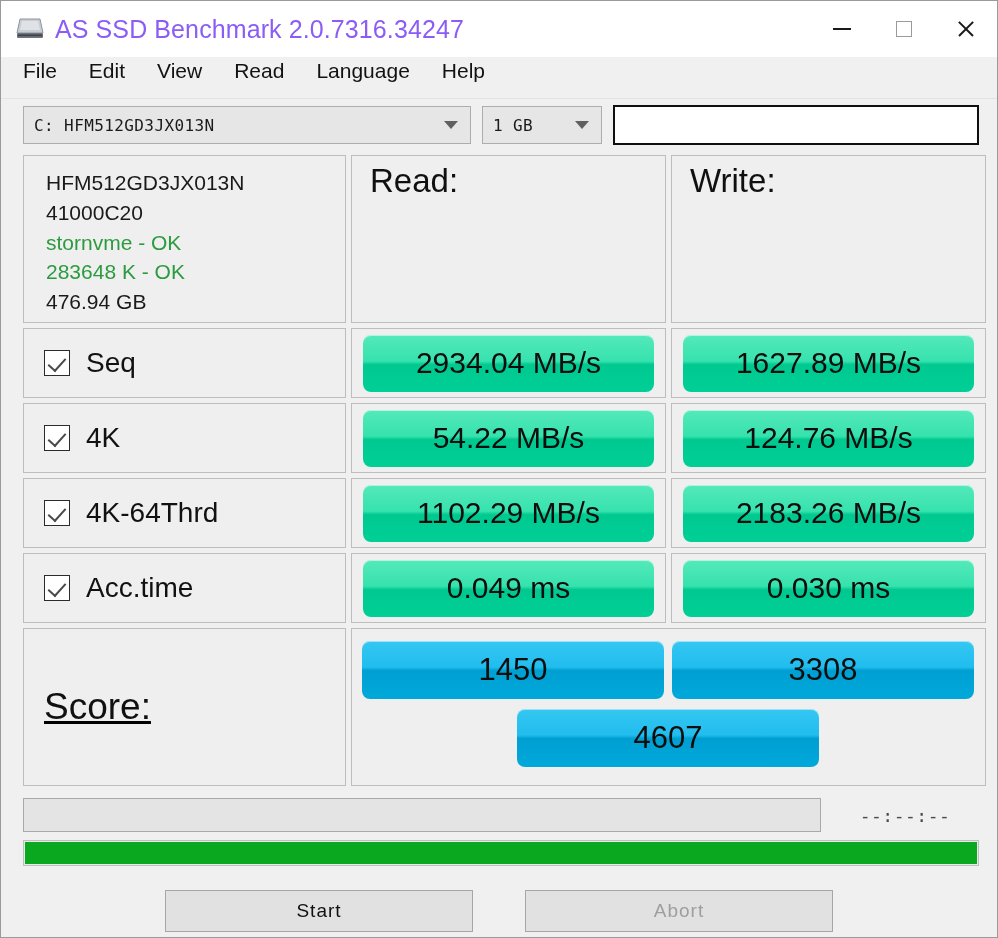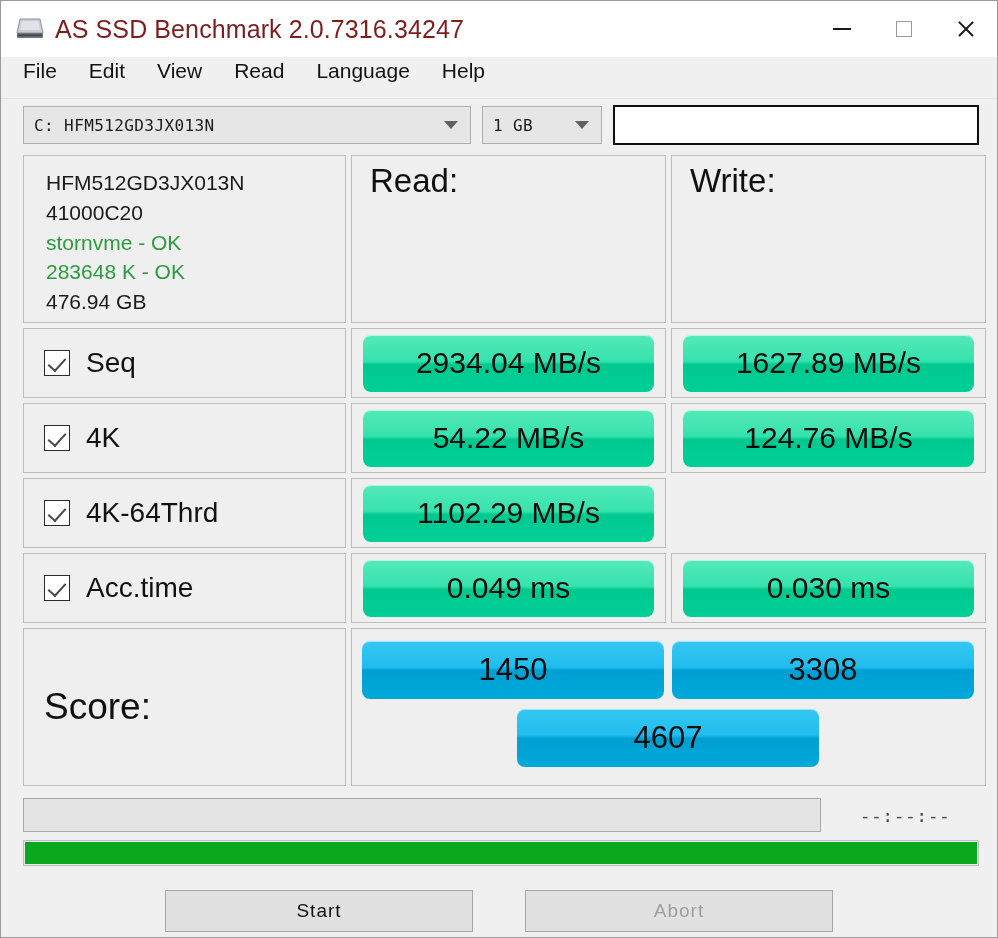--- a/index.html
+++ b/index.html
@@ -20,21 +20,21 @@
 
   
   .titlebar {
     height: 56px;
     background: #ffffff;
     display: flex; align-items: center;
     flex: none;
   }
   .title-icon { width: 30px; height: 26px; margin-left: 14px; margin-right: 10px; flex: none; }
   .title-text {
-    font-size: 25px; color: #7f1d1d; letter-spacing: 0.1px;
+    font-size: 25px; color: #8b5cf6; letter-spacing: 0.1px;
     white-space: nowrap;
   }
   .win-controls { margin-left: auto; display: flex; height: 56px; }
   .win-btn {
     width: 62px; height: 56px;
     display: flex; align-items: center; justify-content: center;
     cursor: default;
   }
   .min-glyph { width: 18px; height: 2px; background: #1a1a1a; }
   .max-glyph { width: 16px; height: 16px; border: 1.7px solid #9b9b9b; }
@@ -136,21 +136,21 @@
     display: flex; align-items: center; justify-content: center;
     font-size: 30px; color: #0d0d0d;
     white-space: nowrap;
     background: linear-gradient(to bottom,
         #55e9ba 0%, #36e2ad 46%, #00c990 52%, #00cf96 100%);
     box-shadow: inset 0 1px 0 rgba(255,255,255,.55);
   }
 
   
   .row-score .cell { height: 158px; }
-  .score-label { justify-content: flex-start; padding-left: 20px; }
+  .score-label { justify-content: flex-start; padding-left: 20px; text-decoration: underline; }
   .score-title { font-size: 37px; color: #101010; }
   .score-wrap {
     width: 635px; flex: none;
     background: #efefef; border: 1px solid #bdbdbd;
     position: relative;
   }
   .pill-blue {
     position: absolute; height: 58px;
     border-radius: 8px;
     display: flex; align-items: center; justify-content: center;
@@ -292,20 +292,23 @@
     </div>
 
     <div class="row row-test">
       <div class="cell col-label test-label">
         <span class="checkbox"></span>
         <span class="test-name">4K-64Thrd</span>
       </div>
       <div class="cell col-read value-cell">
         <div class="pill">1102.29 MB/s</div>
       </div>
+      <div class="cell col-write value-cell">
+        <div class="pill">2183.26 MB/s</div>
+      </div>
     </div>
 
     <div class="row row-test">
       <div class="cell col-label test-label">
         <span class="checkbox"></span>
         <span class="test-name">Acc.time</span>
       </div>
       <div class="cell col-read value-cell">
         <div class="pill">0.049 ms</div>
       </div>

